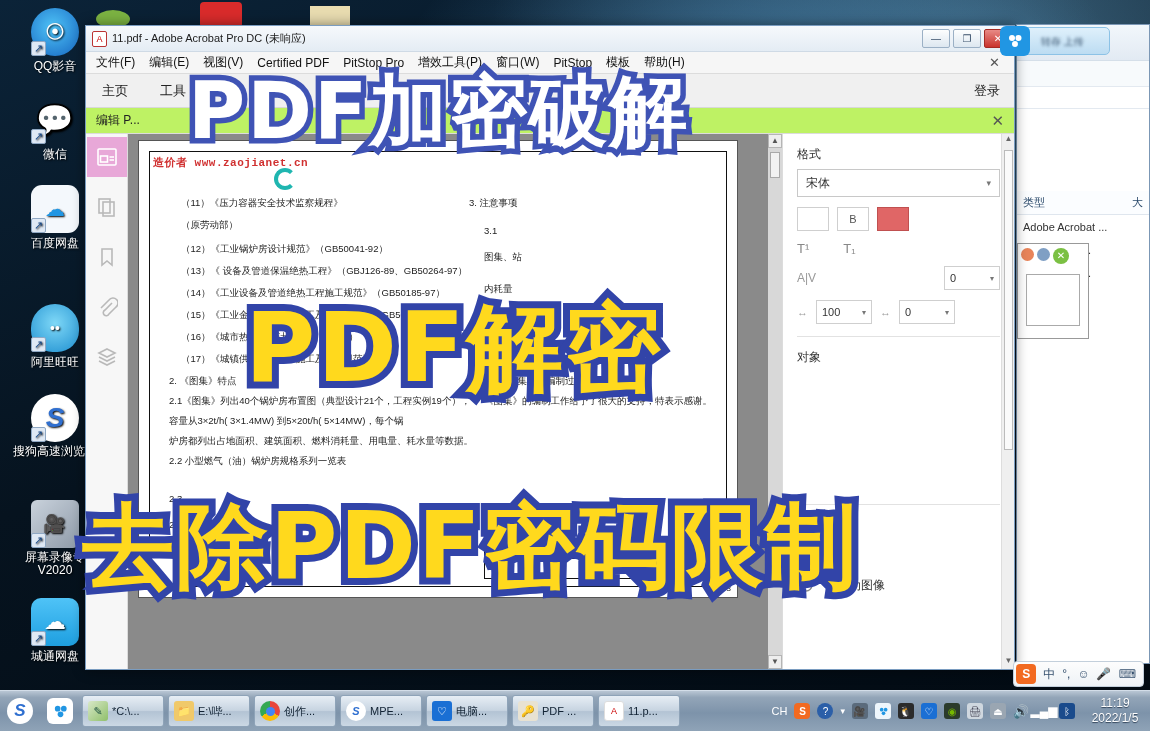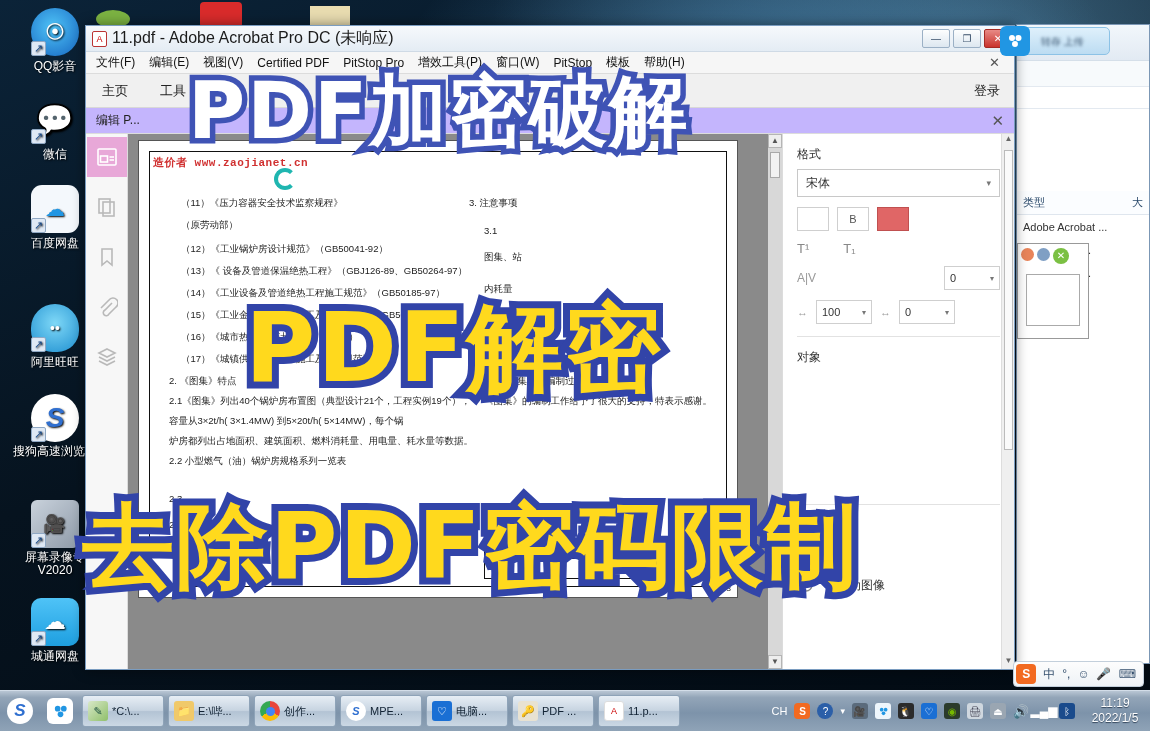--- a/index.html
+++ b/index.html
@@ -82,39 +82,39 @@
     font-size:12px; color:#333;
   }
   #ac-title {
     height:26px; background:linear-gradient(180deg,#f6f9fc,#e4ecf4);
     display:flex; align-items:center; padding:0 2px 0 6px;
     border-bottom:1px solid #cfdae5;
   }
   #ac-title .t-ico { width:15px;height:16px;margin-right:5px;background:#fff;
     border:1px solid #b33; color:#c00; font-size:9px; text-align:center; line-height:14px;
     border-radius:2px;}
-  #ac-title .t-text { font-size:16px; color:#1b1b1b; }
+  #ac-title .t-text { font-size:11px; color:#1b1b1b; }
   .winbtns { margin-left:auto; display:flex; }
   .winbtn { width:28px;height:19px;margin-left:3px;border:1px solid #9bb0c5;
     border-radius:2px; background:linear-gradient(180deg,#fdfefe,#dde7f0);
     font-size:10px; color:#39506a; display:flex;align-items:center;justify-content:center;}
   .winbtn.close { background:linear-gradient(180deg,#e88a86,#c9332d); border-color:#a52a24; color:#fff;}
   #ac-menu {
     height:22px; background:#f6f6f6; border-bottom:1px solid #dcdcdc;
     display:flex; align-items:center; gap:14px; padding:0 10px; font-size:12px; color:#111;
   }
   #ac-menu .mclose { margin-left:auto; color:#555; font-size:13px; padding-right:4px;}
   #ac-tabs {
     height:34px; background:#f0f0f0; border-bottom:1px solid #d8d8d8;
     display:flex; align-items:stretch; font-size:13px;
   }
   #ac-tabs .tab { display:flex;align-items:center; padding:0 16px; color:#222; }
   #ac-tabs .signin { margin-left:auto; display:flex;align-items:center; padding:0 14px; color:#222;}
   #ac-sub {
-    height:26px; background:#c4b5fd; border-bottom:1px solid #dcdcdc;
+    height:26px; background:#bef264; border-bottom:1px solid #dcdcdc;
     display:flex; align-items:center; padding:0 10px; gap:10px; font-size:12px; color:#222;
   }
   #ac-sub .closex { margin-left:auto; color:#555; font-size:15px; }
   #ac-body { flex:1; display:flex; min-height:0; }
   #ac-left {
     width:42px; background:#f7f7f7; border-right:1px solid #dcdcdc;
     display:flex; flex-direction:column; align-items:center; padding-top:3px; gap:10px;
   }
   #ac-left .lbtn { width:40px;height:40px;display:flex;align-items:center;justify-content:center;
     color:#b9b9b9;}

